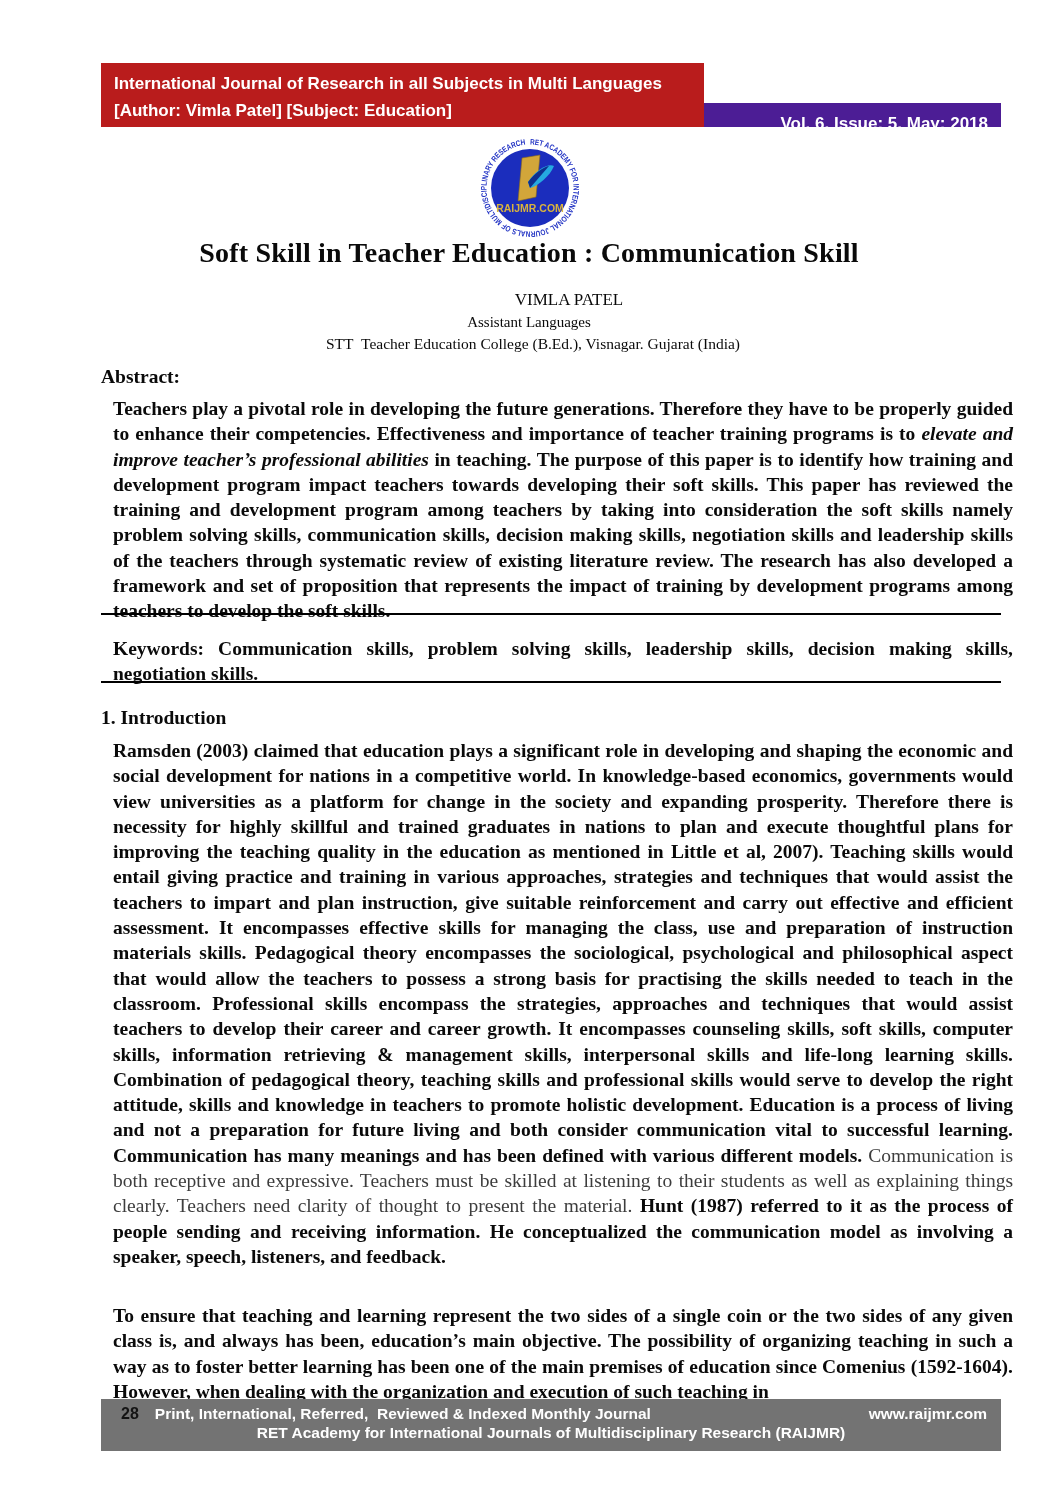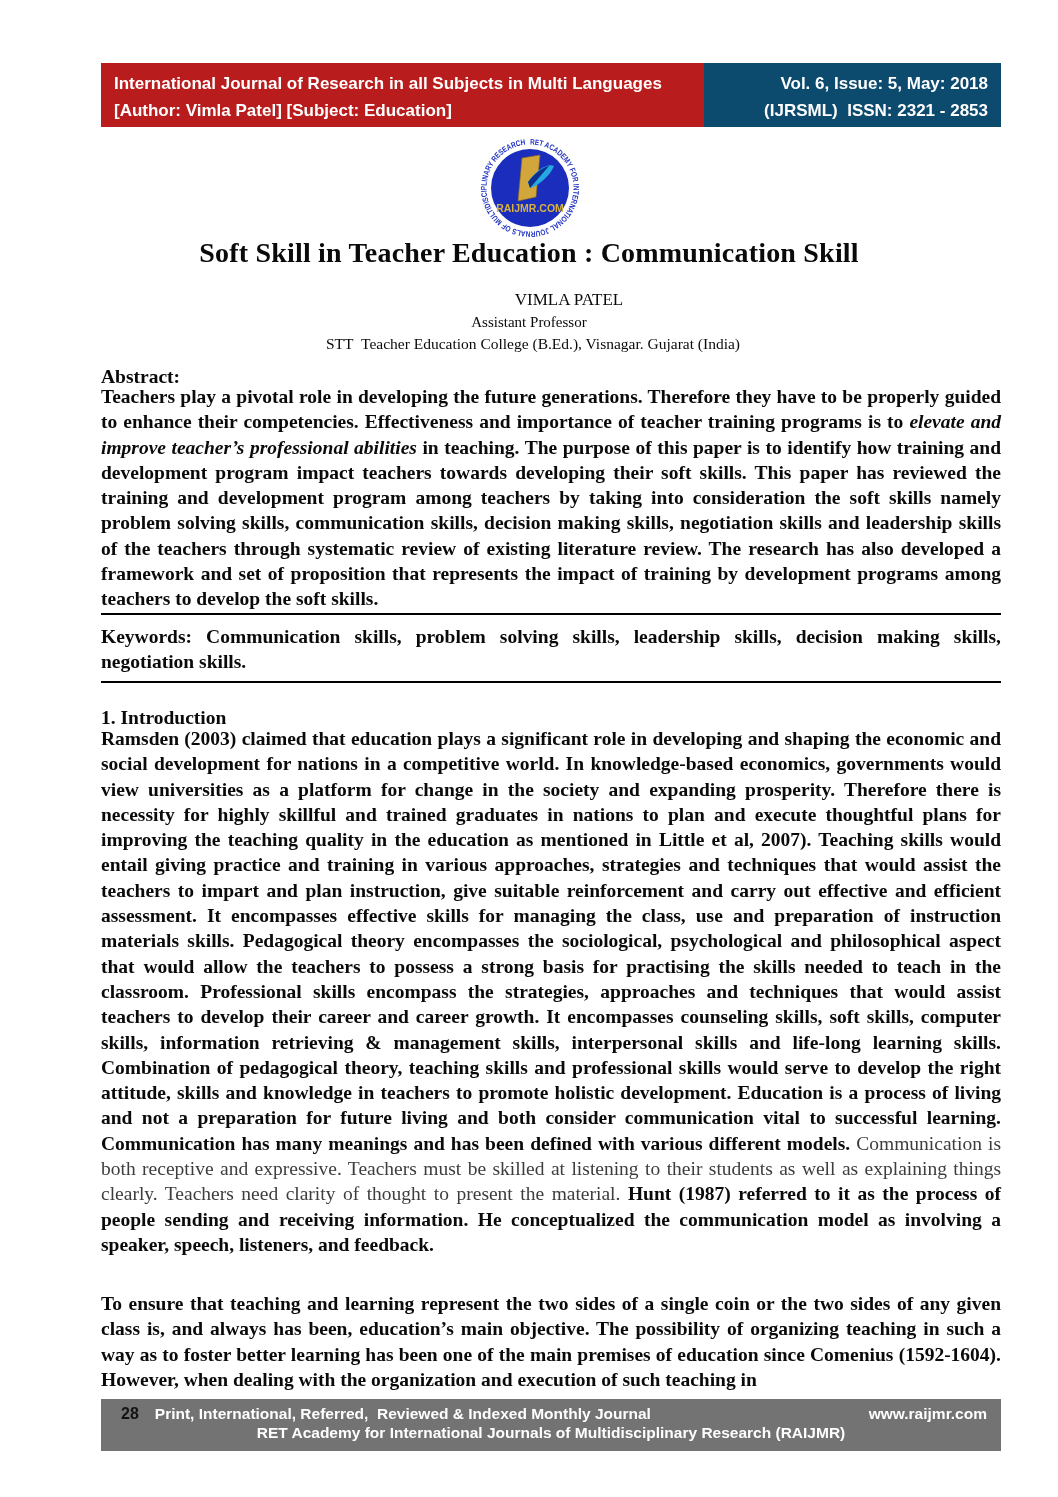--- a/index.html
+++ b/index.html
@@ -18,22 +18,22 @@
     width: 900px; height: 64px;
     display: flex;
     font-family: "Liberation Sans", sans-serif;
     font-weight: bold; font-size: 17px; color: #ffffff;
   }
   .header-left {
     background: #b91c1c; flex: 1;
     padding: 7px 0 0 13px; line-height: 27px;
   }
   .header-right {
-    background: #0c4a6e; width: 284px;
-    text-align: right; padding: 7px 13px 0 0; line-height: 27px;
+    background: #4c1d95; width: 284px;
+    text-align: right; padding: 7px 13px 0 0; line-height: 27px; margin-top: 40px;
   }
 
   
   .logo {
     position: absolute; left: 477px; top: 135px;
     width: 106px; height: 106px;
   }
 
   
   .title {
@@ -53,21 +53,21 @@
     position: absolute; top: 335px; left: 4px; width: 1058px;
     text-align: center; font-size: 15.5px;
   }
 
   
   .content { position: absolute; left: 101px; width: 900px; margin-top: 8px; }
   .body-text {
     text-align: justify;
     font-size: 19.5px; line-height: 25.3px;
     font-weight: bold;
-    margin: 0;
+    margin: 12px;
   }
   .light-run { font-weight: normal; color: #3d3d3d; }
   .abstract-label { top: 358px; font-size: 19.5px; font-weight: bold; }
   .abstract-body  { top: 384px; }
   .rule { position: absolute; left: 101px; width: 900px; border-top: 2px solid #000; height: 0; }
   .rule-1 { top: 613px; }
   .rule-2 { top: 681px; }
   .keywords-body { top: 624px; }
   .intro-heading { top: 699px; font-size: 19.5px; font-weight: bold; }
   .intro-p1 { top: 726px; }
@@ -113,21 +113,21 @@
   </text>
   <circle cx="53" cy="53" r="39" fill="#1b2dbd"></circle>
   <polygon points="45,23 63,20 59,62 41,66" fill="#d2a63a" stroke="#8a6a1a" stroke-width="0.6"></polygon>
   <path d="M51,47 C59,35 71,28 77,31 C73,41 61,51 53,53 Z" fill="#25a9e0"></path>
   <path d="M51,47 C58,38 66,32 72,31 L53,53 Z" fill="#0e2f8f"></path>
   <text x="53" y="77" text-anchor="middle" font-size="10.5" font-weight="bold" fill="#d8b23e" font-family="Liberation Sans, sans-serif">RAIJMR.COM</text>
 </svg>
 
 <div class="title">Soft Skill in Teacher Education : Communication Skill</div>
 <div class="author-name">VIMLA PATEL</div>
-<div class="author-role">Assistant Professor</div>
+<div class="author-role">Assistant Languages</div>
 <div class="author-affil">STT&nbsp; Teacher Education College (B.Ed.), Visnagar. Gujarat (India)</div>
 
 <div class="content abstract-label">Abstract:</div>
 <p class="content body-text abstract-body"><span>Teachers play a pivotal role in developing the future generations. Therefore they have to be properly guided to enhance their competencies. Effectiveness and importance of teacher training programs is to </span><em>elevate and improve teacher’s professional abilities</em><span> in teaching. The purpose of this paper is to identify how training and development program impact teachers towards developing their soft skills. This paper has reviewed the training and development program among teachers by taking into consideration the soft skills namely problem solving skills, communication skills, decision making skills, negotiation skills and leadership skills of the teachers through systematic review of existing literature review. The research has also developed a framework and set of proposition that represents the impact of training by development programs among teachers to develop the soft skills.</span></p>
 
 <div class="rule rule-1"></div>
 
 <p class="content body-text keywords-body"><span>Keywords:</span><span> Communication skills, problem solving skills, leadership skills, decision making skills, negotiation skills.</span></p>
 
 <div class="rule rule-2"></div>

